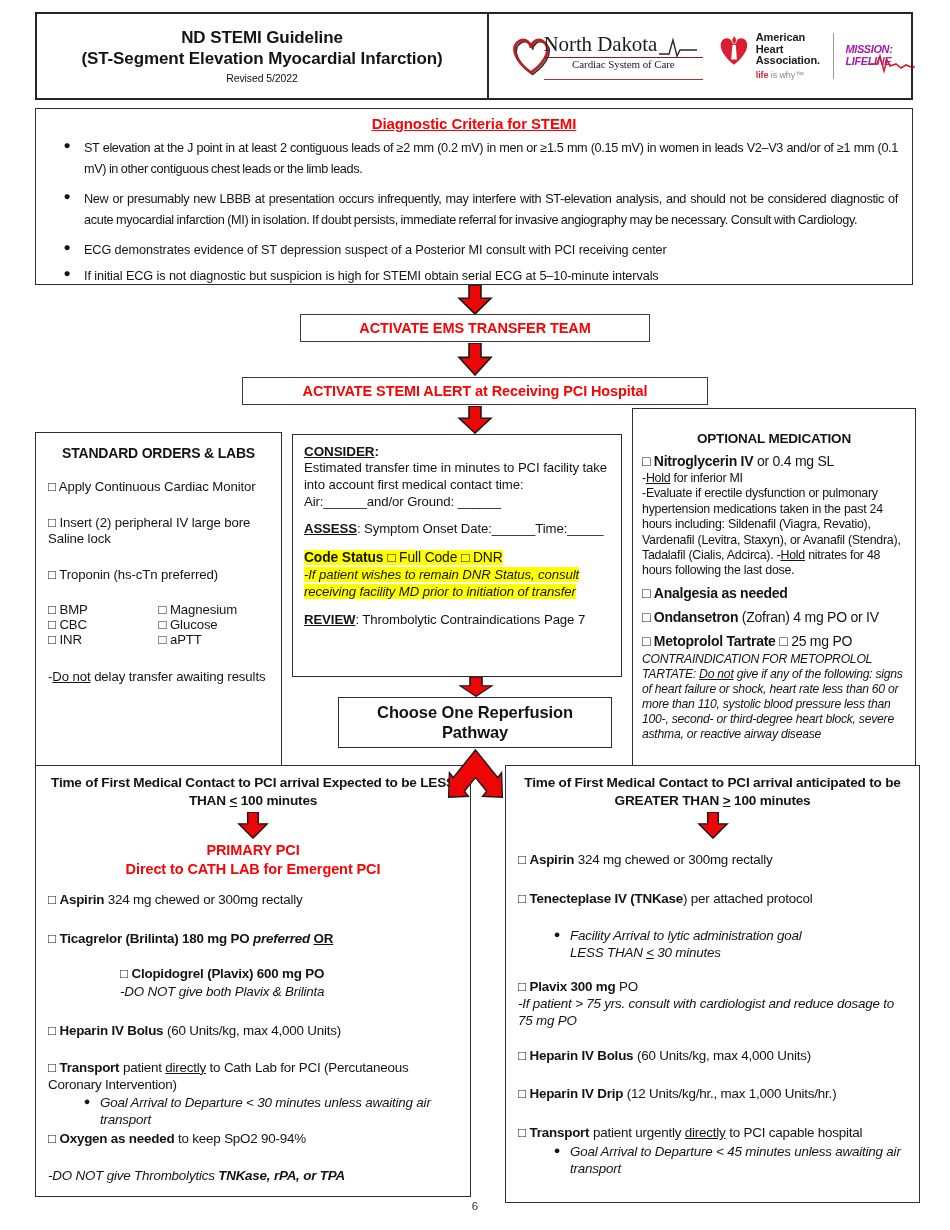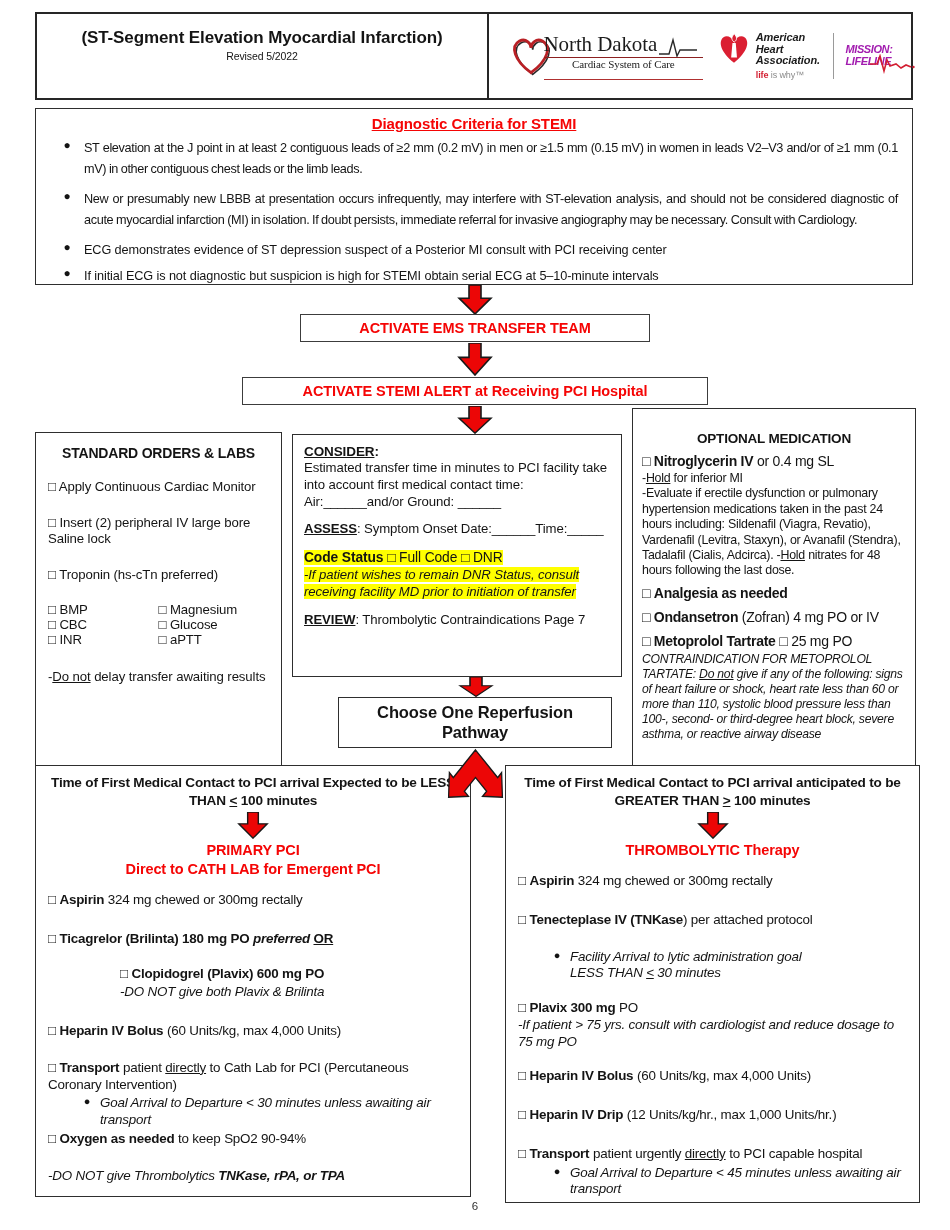--- a/index.html
+++ b/index.html
@@ -19,21 +19,21 @@
   .header-box { left:35px; top:12px; width:878px; height:88px; border:2px solid #262626; display:flex; }
   .title-cell { width:452px; border-right:2px solid #262626; text-align:center; padding-top:13px; }
   .title-line { font-size:17px; font-weight:700; line-height:1.25; }
   .revised { font-size:10.5px; margin-top:2px; }
   .logos-cell { flex:1; display:flex; align-items:center; justify-content:space-evenly; padding:0 6px; }
   .nd-logo { display:flex; align-items:center; }
   .nd-text { font-family:"Liberation Serif","DejaVu Serif",serif; margin-left:-10px; }
   .nd-line1 { font-size:21px; color:#1c1c1c; border-bottom:1.6px solid #8c2020; padding-right:4px; white-space:nowrap; display:flex; align-items:flex-end; }
   .nd-line2 { font-size:11px; color:#1c1c1c; text-align:center; border-bottom:1.3px solid #b03030; padding-bottom:9px; }
   .aha-logo { display:flex; flex-direction:column; align-items:flex-start; }
-  .aha-top { display:flex; align-items:flex-start;font-style:italic; }
+  .aha-top { display:flex; align-items:flex-end; }
   .aha-text { font-size:11px; font-weight:700; line-height:1.08; margin-left:4px; color:#1a1a1a; }
   .aha-tagline { font-size:9px; color:#8a8a8a; margin-top:3px; margin-left:40px; }
   .aha-tagline .life { color:#d31f32; font-weight:700; }
   .mission-block { display:flex; align-items:center; }
   .mission-divider { width:1px; height:46px; background:#9a9a9a; margin-right:12px; }
   .mission-text { font-size:11px; font-weight:700; letter-spacing:-0.4px; color:#a21caf; line-height:1.05; position:relative;font-style:italic; }
   .mission-ecg { position:absolute; right:-24px; bottom:-6px; }
 
   
   .diag-box { left:35px; top:108px; width:878px; height:177px; padding:4px 14px 0 14px; }
@@ -96,20 +96,21 @@
   <defs>
     <polygon id="down-arrow" points="12,0 24,0 24,14 34,14 18,31 2,14 12,14" fill="#ec0606" stroke="#191919" stroke-width="1.6" stroke-linejoin="miter"></polygon>
     <polygon id="split-arrow" points="60,3 88,31 93,26 94,51 69,50 74,45 60,31 46,45 51,50 26,51 27,26 32,31" fill="#ec0606" stroke="#191919" stroke-width="1.6" stroke-linejoin="miter"></polygon>
   </defs>
 </svg>
 
 <div id="page">
 
   <div class="abs header-box">
     <div class="title-cell">
+      <div class="title-line">ND STEMI Guideline</div>
       <div class="title-line">(ST-Segment Elevation Myocardial Infarction)</div>
       <div class="revised">Revised 5/2022</div>
     </div>
     <div class="logos-cell">
 
       <div class="nd-logo">
         <svg width="46" height="42" viewBox="0 0 40 36">
           <path d="M21.5 34 C6.5 23 3.5 11 11.5 6.5 C17 3.6 21.5 8.5 21.5 12.5 C21.5 8.5 26 3.6 31.5 6.5 C39.5 11 36.5 23 21.5 34 Z" fill="none" stroke="#2a2a2a" stroke-width="1.4"></path>
           <path d="M20 32.5 C5 21.5 2 9.5 10 5 C15.5 2.1 20 7 20 11 C20 7 24.5 2.1 30 5 C38 9.5 35 21.5 20 32.5 Z" fill="none" stroke="#b92025" stroke-width="2.4"></path>
         </svg>
@@ -276,21 +277,20 @@
       <div class="item mb20"><span>□ </span><span class="rs-b">Oxygen as needed</span><span> to keep SpO2 90-94%</span></div>
       <div class="item"><span class="rs-i">-DO NOT give Thrombolytics </span><span class="rs-b rs-i">TNKase, rPA, or TPA</span></div>
     </div>
   </div>
 
   <div class="abs box path-box right-path">
     <div class="path-header"><span class="rs-b">Time of First Medical Contact to PCI arrival anticipated to be GREATER THAN </span><span class="rs-b rs-u">&gt;</span><span class="rs-b"> 100 minutes</span></div>
     <svg class="box-arrow" width="32" height="27" viewBox="0 0 36 32" preserveAspectRatio="none">
         <use href="#down-arrow"></use>
       </svg>
-    <div class="path-title">THROMBOLYTIC Therapy</div>
     <div class="items">
       <div class="item mb22"><span>□ </span><span class="rs-b">Aspirin</span><span> 324 mg chewed or 300mg rectally</span></div>
       <div class="item mb20"><span>□ </span><span class="rs-b">Tenecteplase IV (TNKase</span><span>) per attached protocol</span></div>
       <div class="sub-bullet mb18">
         <span class="dot">●</span>
         <span>
           <span class="sbt" style="display:block">Facility Arrival to lytic administration goal</span>
           <span><span class="rs-i">LESS THAN </span><span class="rs-i rs-u">&lt;</span><span class="rs-i"> 30 minutes</span></span>
         </span>
       </div>

